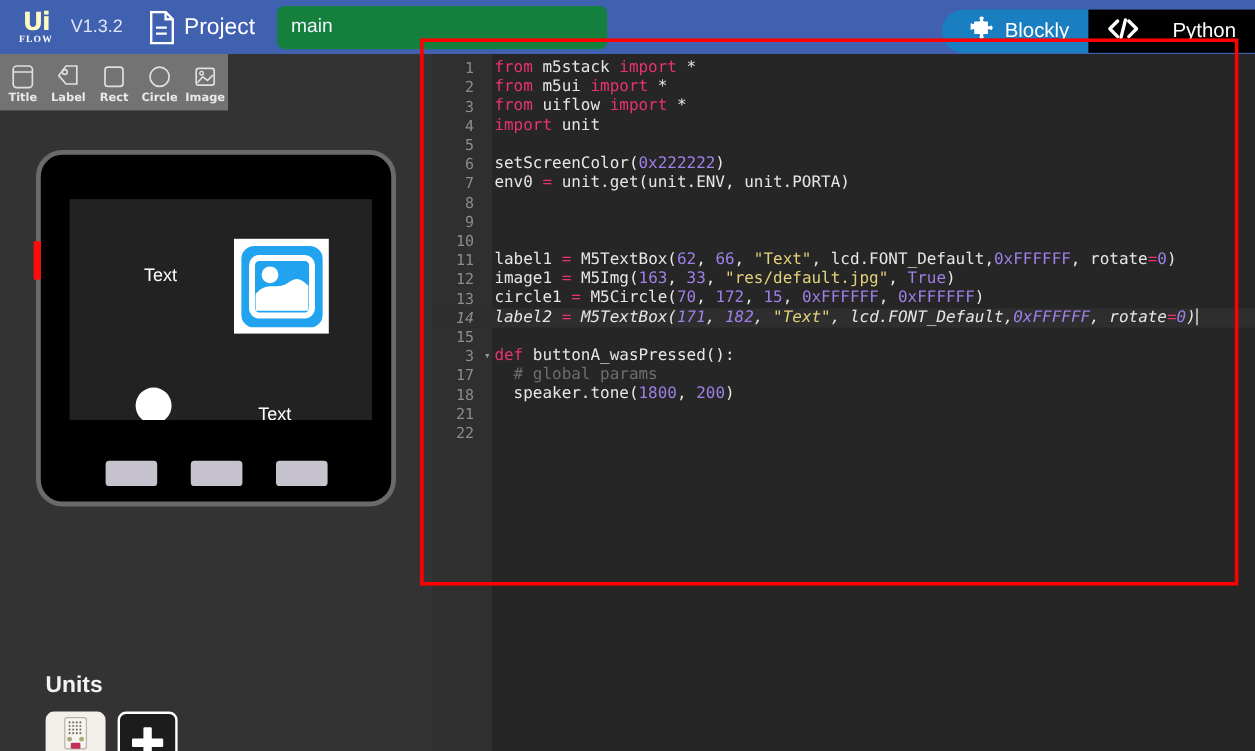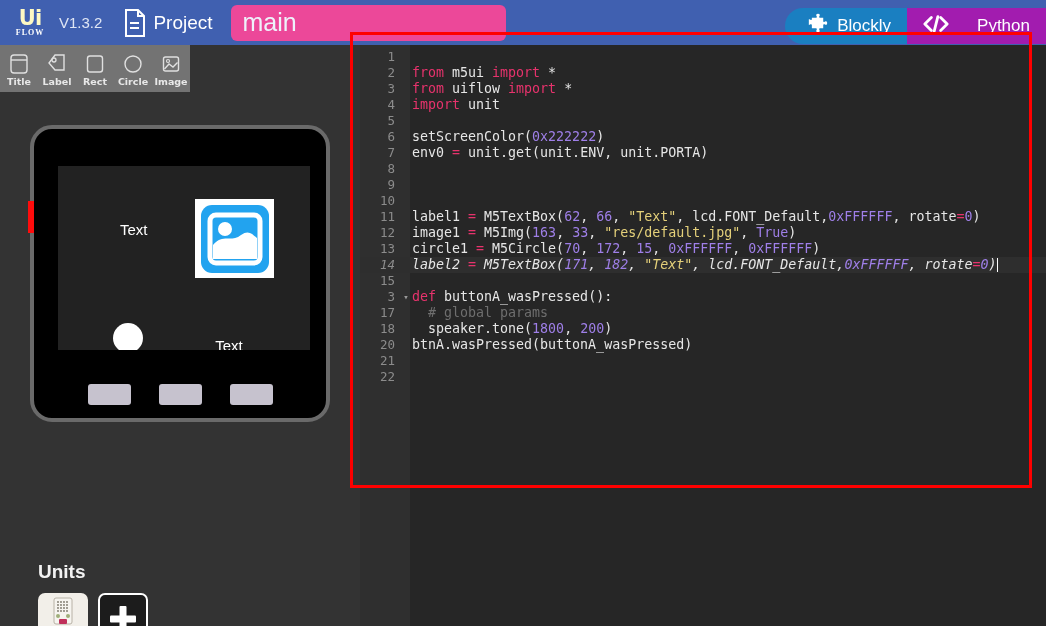--- a/index.html
+++ b/index.html
@@ -43,34 +43,34 @@
   .doc-icon {
     margin-left: 22px; width: 22px; height: 28px;
     display: flex; align-items: center; justify-content: center;
   }
   .proj-label {
     color: #ffffff; font-size: 19px; margin-left: 7px;
   }
   .proj-input {
     margin-left: 18px;
     width: 275px; height: 36px;
-    background: #ec4899; border: none; border-radius: 6px;
-    color: #eef2fb; font-size: 25px;
+    background: #15803d; border: none; border-radius: 6px;
+    color: #eef2fb; font-size: 16px;
     padding: 0 12px;
     font-family: "Liberation Sans", sans-serif;
   }
   .tabs { position: absolute; right: 0; top: 8px; display: flex; height: 36px; }
   .tab {
     display: flex; align-items: center; gap: 8px;
     padding: 0 16px; height: 36px;
     color: #ffffff; font-size: 17px;
     cursor: pointer;
   }
   .tab-blockly { background: #1a7fc1; border-radius: 18px 0 0 18px; padding-left: 22px; text-align: center;}
-  .tab-python  { background: #a21caf; gap: 28px; }
+  .tab-python  { background: #000000; gap: 28px; }
 
   
   .sidebar {
     position: absolute; left: 0; top: 45px;
     width: 360px; height: 581px;
     background: #333333;
   }
   .widget-bar {
     position: absolute; left: 0; top: 0;
     width: 190px; height: 47px;
@@ -361,39 +361,38 @@
           <rect x="3" y="12.5" width="26" height="7" rx="1" fill="#ffffff"></rect>
         </svg>
       </div>
     </div>
   </div>
 
   <div class="editor-outer">
     <div class="gutter-fill"></div>
     <div class="code-pane"></div>
     <div class="code-lines" id="code-lines">
-        <div class="cline"><span class="lnum">1</span><span class="fold"></span></div>
+        <div class="cline"><span class="lnum">1</span><span class="fold"></span><span><span class="kw">from </span><span class="ctext">m5stack </span><span class="kw">import </span><span class="ctext">*</span></span></div>
         <div class="cline"><span class="lnum">2</span><span class="fold"></span><span><span class="kw">from </span><span class="ctext">m5ui </span><span class="kw">import </span><span class="ctext">*</span></span></div>
         <div class="cline"><span class="lnum">3</span><span class="fold"></span><span><span class="kw">from </span><span class="ctext">uiflow </span><span class="kw">import </span><span class="ctext">*</span></span></div>
         <div class="cline"><span class="lnum">4</span><span class="fold"></span><span><span class="kw">import </span><span class="ctext">unit</span></span></div>
         <div class="cline"><span class="lnum">5</span><span class="fold"></span><span></span></div>
         <div class="cline"><span class="lnum">6</span><span class="fold"></span><span><span class="ctext">setScreenColor(</span><span class="num">0x222222</span><span class="ctext">)</span></span></div>
         <div class="cline"><span class="lnum">7</span><span class="fold"></span><span><span class="ctext">env0 </span><span class="op">=</span><span class="ctext"> unit.get(unit.ENV, unit.PORTA)</span></span></div>
         <div class="cline"><span class="lnum">8</span><span class="fold"></span><span></span></div>
         <div class="cline"><span class="lnum">9</span><span class="fold"></span><span></span></div>
         <div class="cline"><span class="lnum">10</span><span class="fold"></span><span></span></div>
         <div class="cline"><span class="lnum">11</span><span class="fold"></span><span><span class="ctext">label1 </span><span class="op">=</span><span class="ctext"> M5TextBox(</span><span class="num">62</span><span class="ctext">, </span><span class="num">66</span><span class="ctext">, </span><span class="str">"Text"</span><span class="ctext">, lcd.FONT_Default,</span><span class="num">0xFFFFFF</span><span class="ctext">, rotate</span><span class="op">=</span><span class="num">0</span><span class="ctext">)</span></span></div>
         <div class="cline"><span class="lnum">12</span><span class="fold"></span><span><span class="ctext">image1 </span><span class="op">=</span><span class="ctext"> M5Img(</span><span class="num">163</span><span class="ctext">, </span><span class="num">33</span><span class="ctext">, </span><span class="str">"res/default.jpg"</span><span class="ctext">, </span><span class="num">True</span><span class="ctext">)</span></span></div>
         <div class="cline"><span class="lnum">13</span><span class="fold"></span><span><span class="ctext">circle1 </span><span class="op">=</span><span class="ctext"> M5Circle(</span><span class="num">70</span><span class="ctext">, </span><span class="num">172</span><span class="ctext">, </span><span class="num">15</span><span class="ctext">, </span><span class="num">0xFFFFFF</span><span class="ctext">, </span><span class="num">0xFFFFFF</span><span class="ctext">)</span></span></div>
         <div class="cline active"><span class="lnum">14</span><span class="fold"></span><span><span class="ctext">label2 </span><span class="op">=</span><span class="ctext"> M5TextBox(</span><span class="num">171</span><span class="ctext">, </span><span class="num">182</span><span class="ctext">, </span><span class="str">"Text"</span><span class="ctext">, lcd.FONT_Default,</span><span class="num">0xFFFFFF</span><span class="ctext">, rotate</span><span class="op">=</span><span class="num">0</span><span class="ctext">)</span><span class="cursor"></span></span></div>
         <div class="cline"><span class="lnum">15</span><span class="fold"></span><span></span></div>
         <div class="cline"><span class="lnum">3</span><span class="fold">▾</span><span><span class="kw">def </span><span class="ctext">buttonA_wasPressed():</span></span></div>
         <div class="cline"><span class="lnum">17</span><span class="fold"></span><span><span class="com">  # global params</span></span></div>
         <div class="cline"><span class="lnum">18</span><span class="fold"></span><span><span class="ctext">  speaker.tone(</span><span class="num">1800</span><span class="ctext">, </span><span class="num">200</span><span class="ctext">)</span></span></div>
-        <div class="cline"><span class="lnum">20</span><span class="fold"></span><span><span class="ctext">btnA.wasPressed(buttonA_wasPressed)</span></span></div>
         <div class="cline"><span class="lnum">21</span><span class="fold"></span><span></span></div>
         <div class="cline"><span class="lnum">22</span><span class="fold"></span><span></span></div>
       </div>
   </div>
 
   <div class="red-box"></div>
 
 </div>
 
 </body></html>

